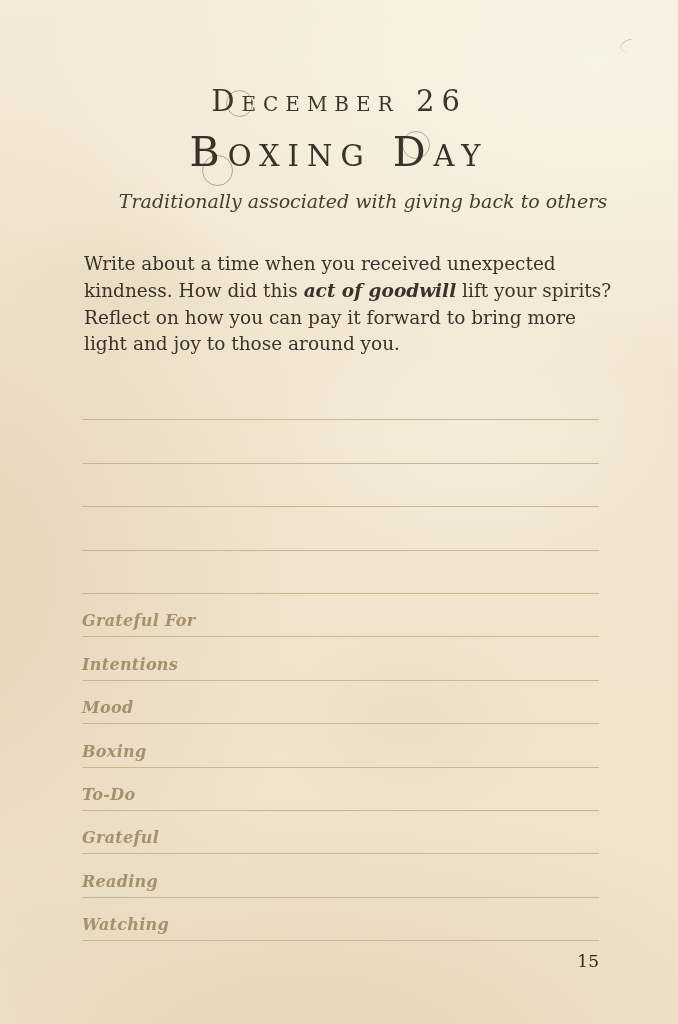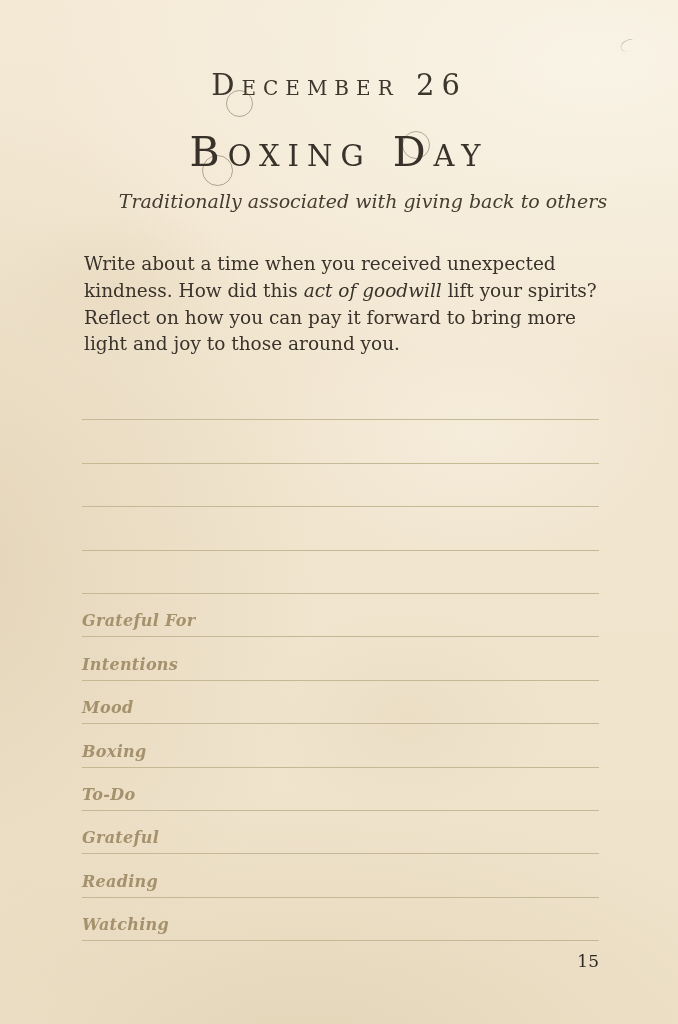--- a/index.html
+++ b/index.html
@@ -34,21 +34,21 @@
   .ring-2{left:202px;top:155px;width:31px;height:31px;}
   .ring-3{left:402px;top:131px;width:28px;height:28px;}
   .texture-mark{
     position:absolute;left:620px;top:40px;width:15px;height:11px;
     border-top:1px solid rgba(150,135,105,0.45);
     border-left:1px solid rgba(150,135,105,0.30);
     border-radius:60% 40% 50% 50%;
     transform:rotate(-25deg);
   }
   .date-title{
-    position:absolute;top:68px;left:0;width:100%;margin:0;
+    position:absolute;top:84px;left:0;width:100%;margin:0;
     text-align:center;
     font-variant:small-caps;font-variant-caps:small-caps;
     font-size:29px;font-weight:400;letter-spacing:7px;
     color:#3d362d;
   }
   .holiday-title{
     position:absolute;top:128px;left:0;width:100%;margin:0;
     text-align:center;
     font-variant:small-caps;font-variant-caps:small-caps;
     font-size:41px;font-weight:400;letter-spacing:8px;
@@ -59,21 +59,21 @@
     text-align:center;
     font-style:italic;font-size:19px;font-weight:500;
     color:#453d31;
     padding-left:48px;
   }
   .prompt{
     position:absolute;top:251px;left:84px;width:534px;margin:0;
     font-size:18.5px;line-height:26.8px;color:var(--ink);
     text-align:left;
   }
-  .prompt .it{font-style:italic;}
+  .prompt .it{font-style:italic;font-weight:bold;}
   .ruled{
     position:absolute;left:82px;top:377px;width:517px;font-weight:bold;
   }
   .rule{
     height:43.4px;border-bottom:1px solid var(--rule);
   }
   .rule.labeled{
     display:flex;align-items:flex-end;padding-bottom:6px;
   }
   .tracker-label{

